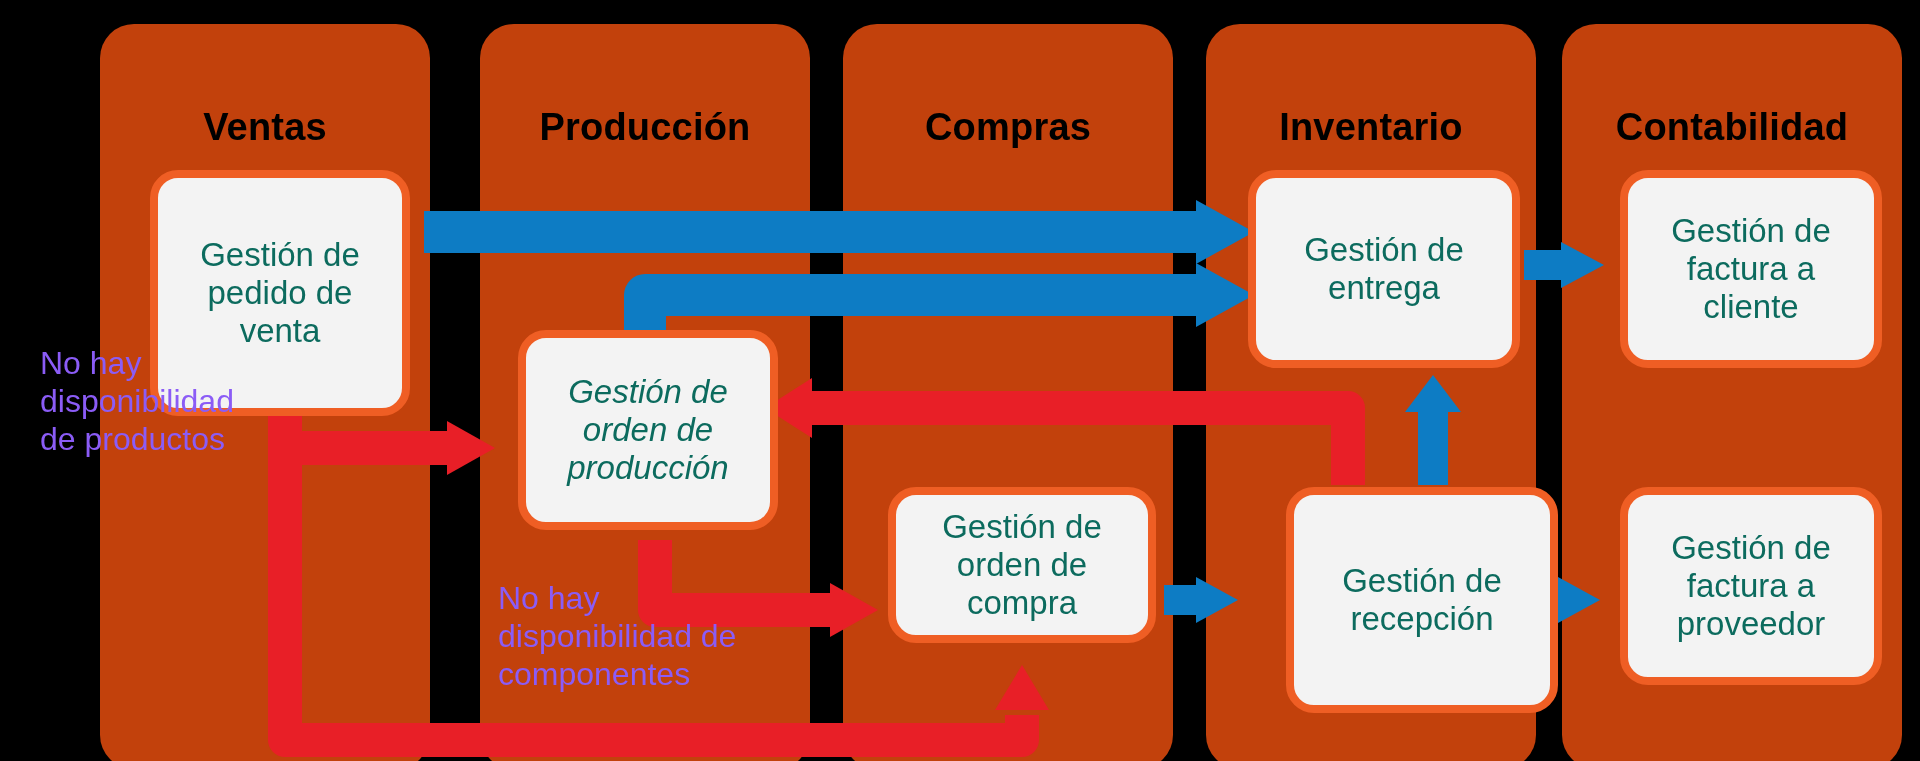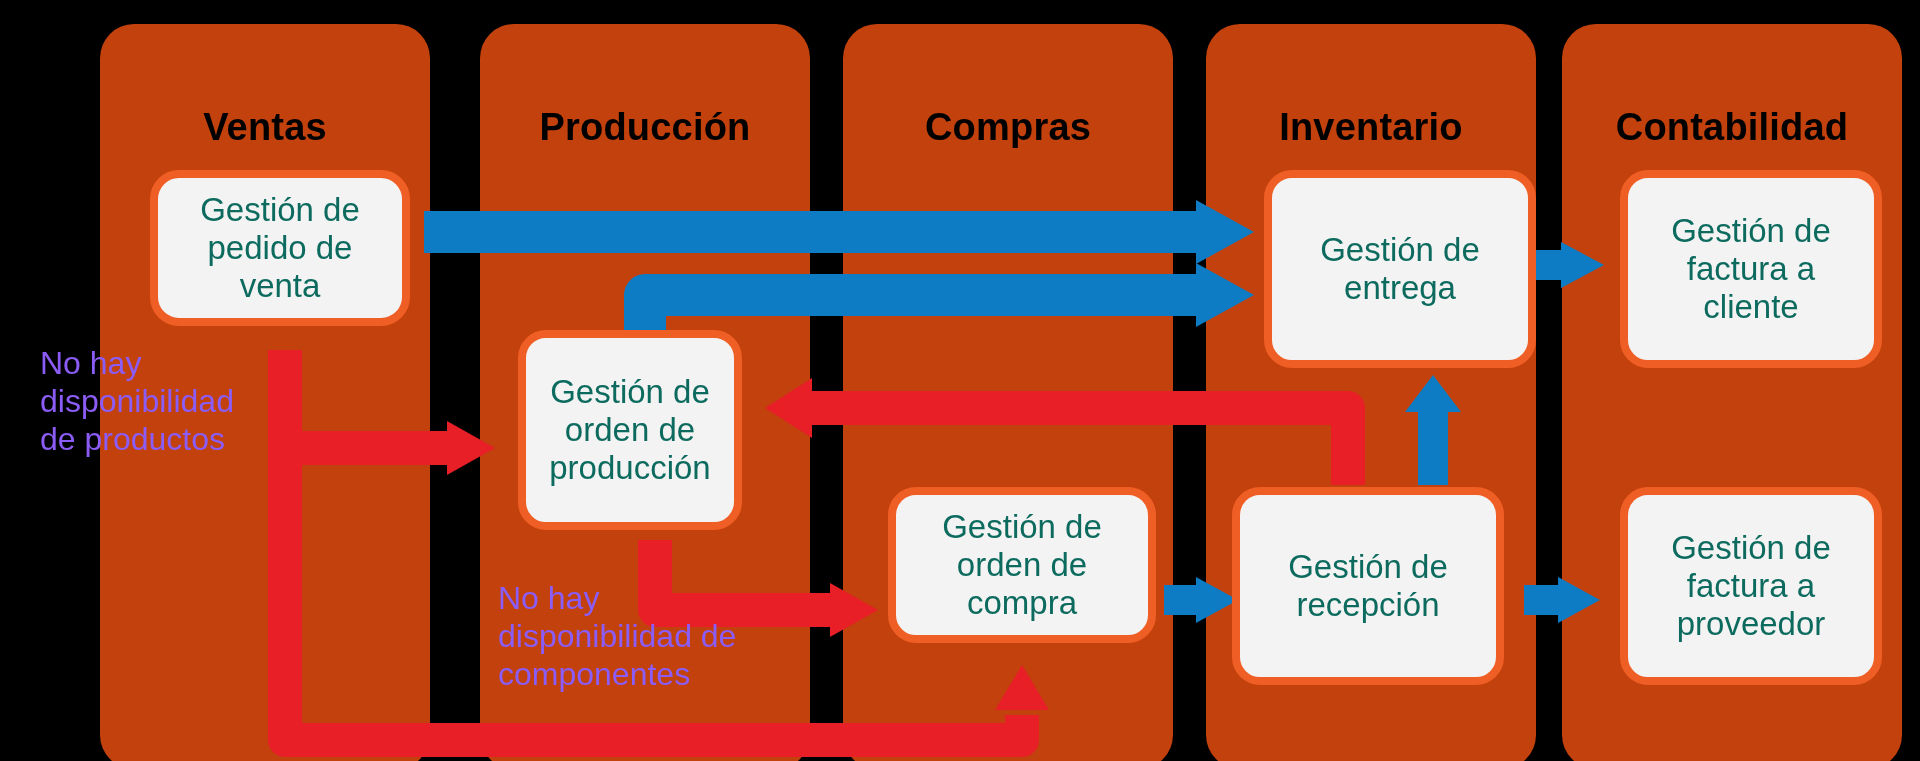--- a/index.html
+++ b/index.html
@@ -100,36 +100,36 @@
       <path d="M285,350 L285,740 L1022,740 L1022,715" stroke="#e81f27" stroke-width="34" fill="none" stroke-linejoin="round"></path>
       <path d="M995,710 L1022,665 L1049,710 Z" fill="#e81f27"></path>
     </g>
 
     <g>
       <path d="M1348,485 L1348,408 L805,408" stroke="#e81f27" stroke-width="34" fill="none" stroke-linejoin="round"></path>
       <path d="M812,378 L765,408 L812,438 Z" fill="#e81f27"></path>
     </g>
   </svg>
 
-  <div class="pbox" style="left:150px;top:170px;width:260px;height:156px;border-radius:29px;">Gestión de
+  <div class="pbox" style="left:150px;top:170px;width:260px;height:246px;">Gestión de
 pedido de
 venta</div>
 
-  <div class="pbox" style="left:518px;top:330px;width:224px;height:200px;">Gestión de
+  <div class="pbox" style="left:518px;top:330px;width:260px;height:200px;font-style:italic;">Gestión de
 orden de
 producción</div>
 
   <div class="pbox" style="left:888px;top:487px;width:268px;height:156px;">Gestión de
 orden de
 compra</div>
 
-  <div class="pbox" style="left:1248px;top:170px;width:272px;height:198px;margin-left:16px;">Gestión de
+  <div class="pbox" style="left:1248px;top:170px;width:272px;height:198px;">Gestión de
 entrega</div>
 
-  <div class="pbox" style="left:1232px;top:487px;width:272px;height:198px;">Gestión de
+  <div class="pbox" style="left:1286px;top:487px;width:272px;height:226px;">Gestión de
 recepción</div>
 
   <div class="pbox" style="left:1620px;top:487px;width:262px;height:198px;">Gestión de
 factura a
 proveedor</div>
 
   <div class="pbox" style="left:1620px;top:170px;width:262px;height:198px;">Gestión de
 factura a
 cliente</div>
 

